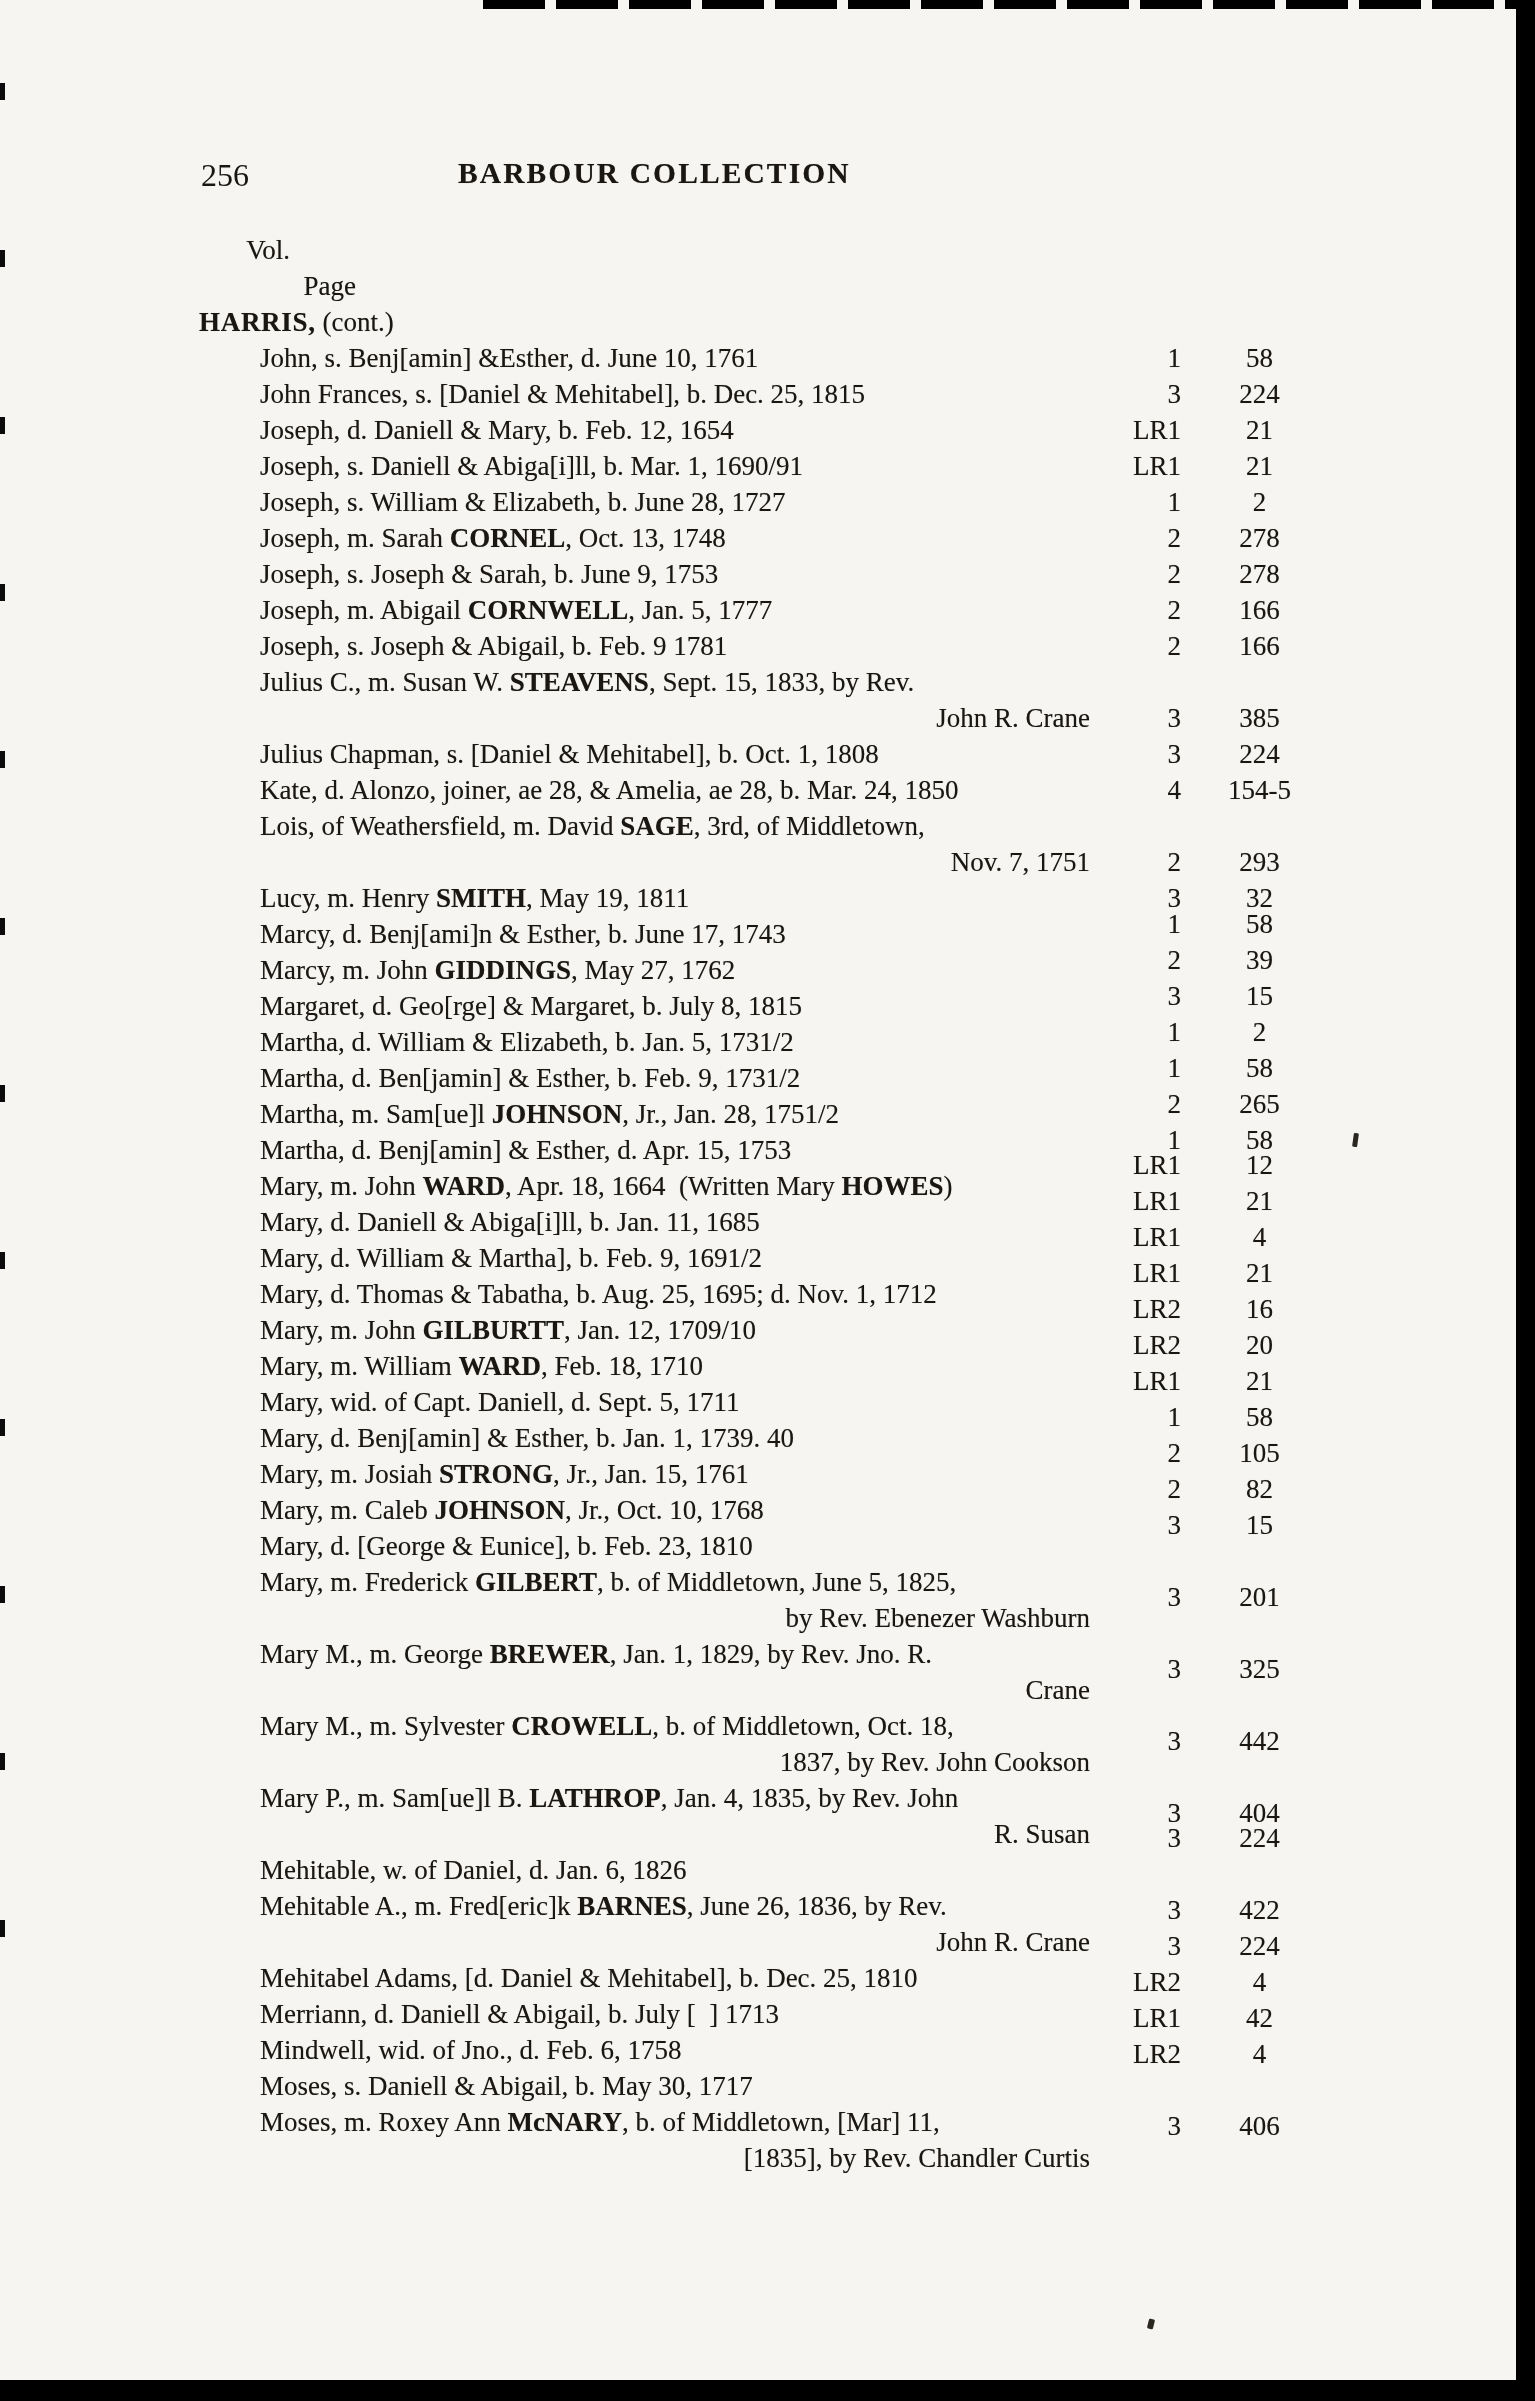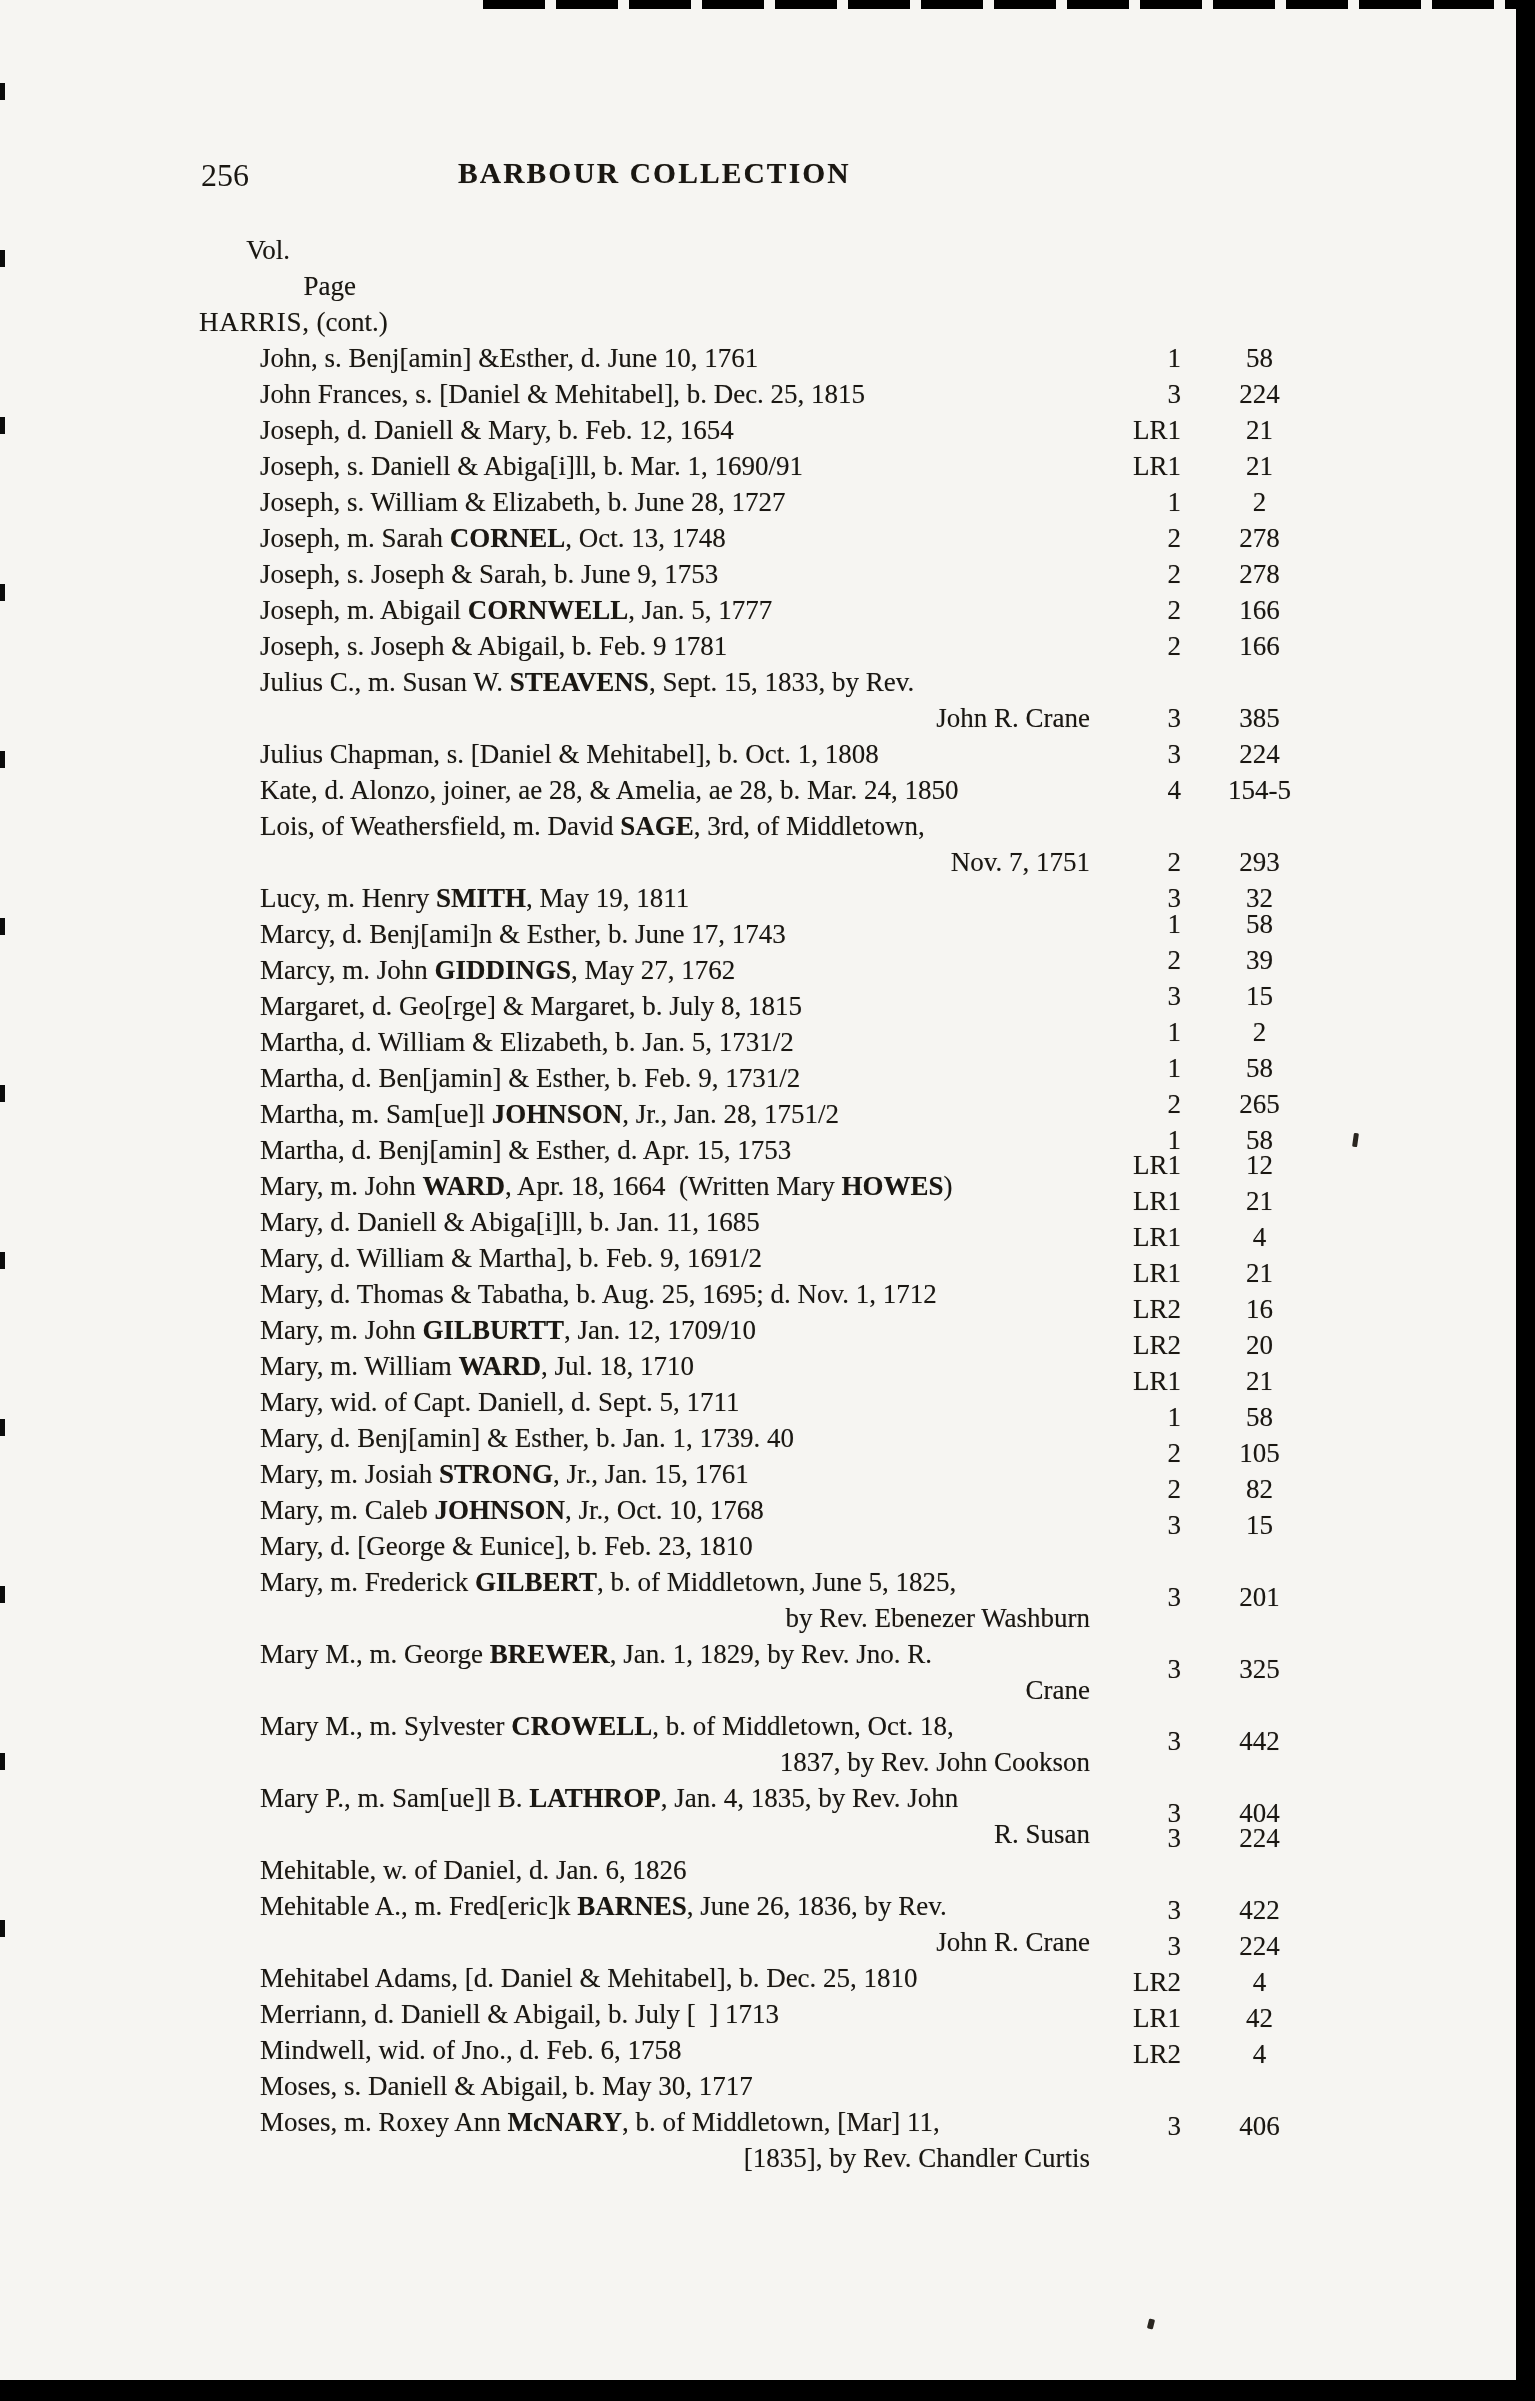--- a/index.html
+++ b/index.html
@@ -33,21 +33,21 @@
   }
 
   
   .table{position:absolute;left:199px;top:232px;width:1140px;font-size:27px;line-height:36px;
          text-shadow:0 0 0.7px rgba(26,23,18,.4);}
   .hdr-row{display:flex;flex-direction:column;}
   .hdr-spacer{width:891px;}
   .col-vol{width:91px;text-align:right;}
   .col-page{width:157px;text-align:right;}
   .section{white-space:pre;}
-  .section .surname{font-weight:normal;letter-spacing:0.7px;text-align:right;}
+  .section .surname{font-weight:bold;letter-spacing:0.7px;text-align:right;}
 
   .entry{display:flex;align-items:flex-end;}
   .etext{width:891px;}
   .line{padding-left:61px;white-space:pre;}
   .line.cont{padding-left:114px;text-align:right;}
   .num{line-height:36px;}
   .vol{width:91px;text-align:right;}
   .pg{width:157px;text-align:center;}
   b{font-weight:bold;}
 
@@ -256,21 +256,21 @@
       </div>
       <div class="entry">
         <div class="etext">
           <div class="line"><span>Mary, m. John </span><b>GILBURTT</b><span>, Jan. 12, 1709/10</span></div>
         </div>
         <div class="num vol">LR2</div>
         <div class="num pg">16</div>
       </div>
       <div class="entry">
         <div class="etext">
-          <div class="line"><span>Mary, m. William </span><b>WARD</b><span>, Jul. 18, 1710</span></div>
+          <div class="line"><span>Mary, m. William </span><b>WARD</b><span>, Feb. 18, 1710</span></div>
         </div>
         <div class="num vol">LR2</div>
         <div class="num pg">20</div>
       </div>
       <div class="entry">
         <div class="etext">
           <div class="line"><span>Mary, wid. of Capt. Daniell, d. Sept. 5, 1711</span></div>
         </div>
         <div class="num vol">LR1</div>
         <div class="num pg">21</div>

